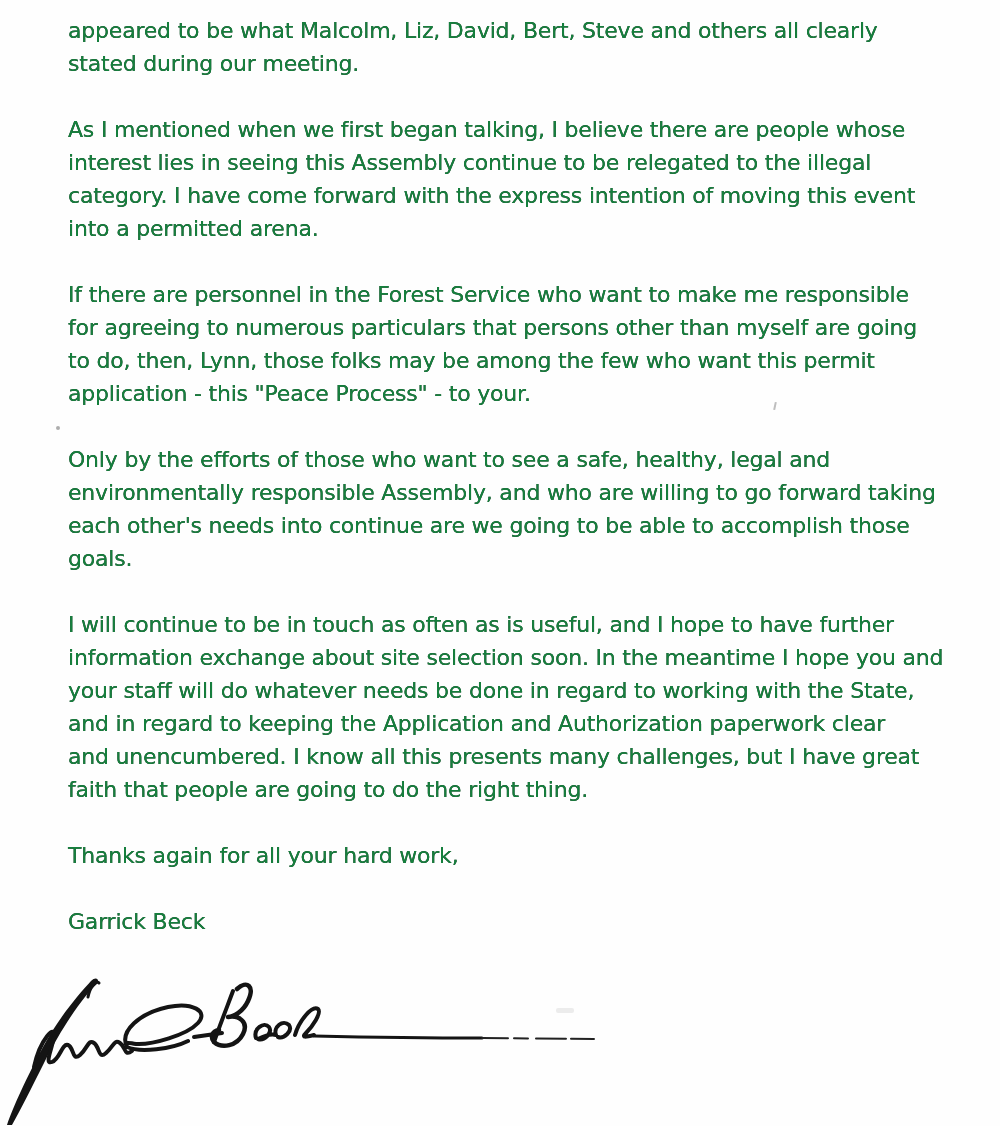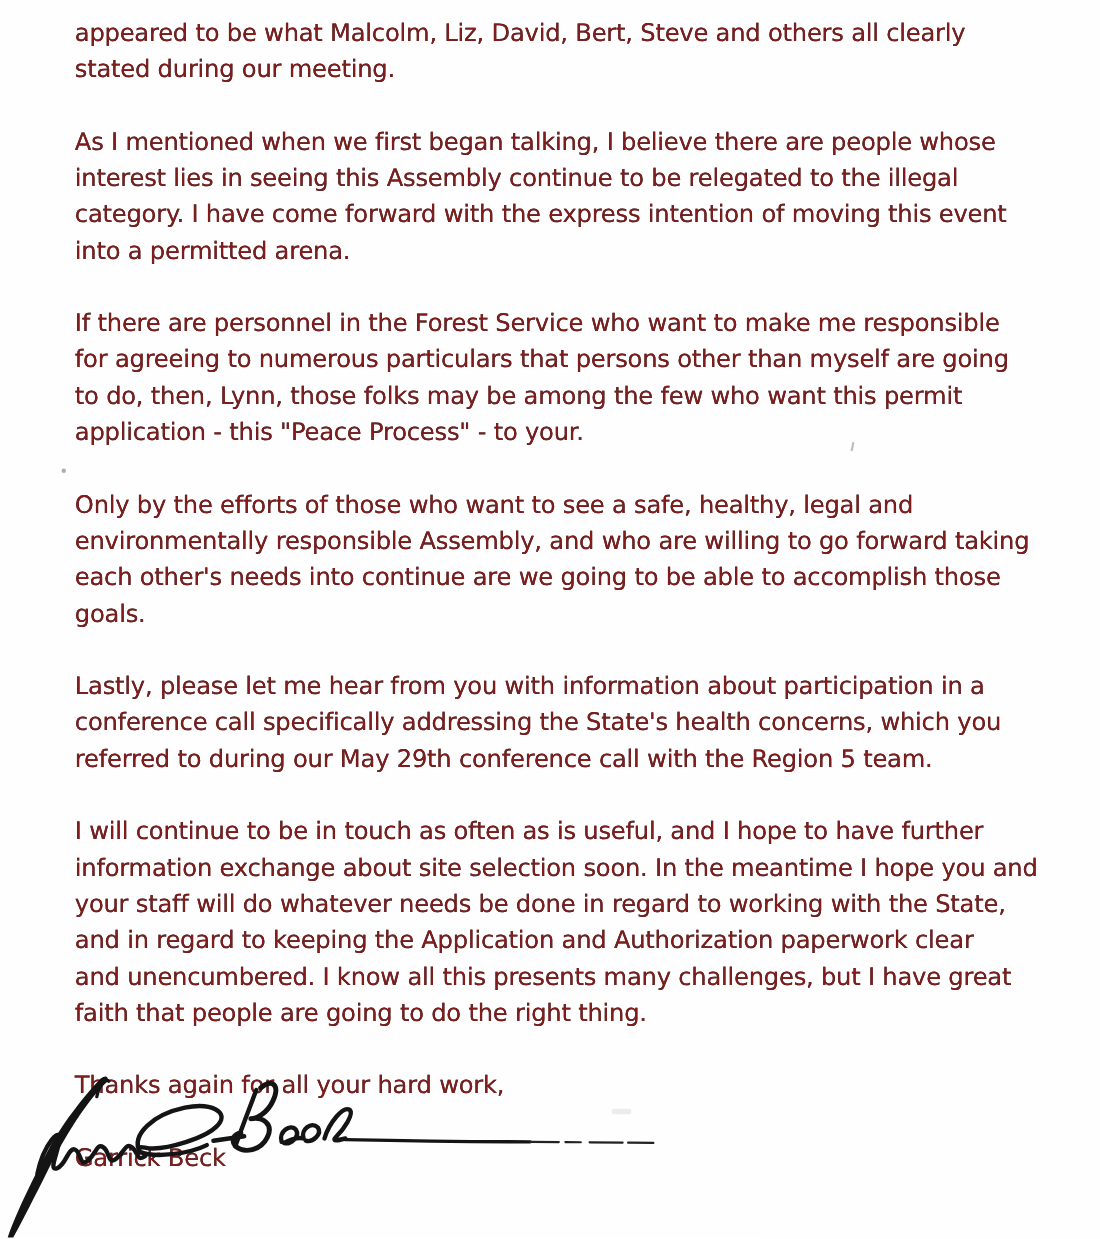--- a/index.html
+++ b/index.html
@@ -7,21 +7,21 @@
     padding: 0;
     background: #ffffff;
   }
   .page {
     position: relative;
     width: 1000px;
     height: 1126px;
     background: #fefefe;
     overflow: hidden;
     font-family: "DejaVu Sans", sans-serif;
-    color: #7f1d1d;
+    color: #15803d;
   }
   .letter-body {
     position: absolute;
     left: 68px;
     top: 14px;
     width: 928px;
     font-size: 22px;
     line-height: 33px;
     letter-spacing: -0.2px;
     text-shadow: 0 0 0.6px rgba(0,0,0,0.85);
@@ -90,23 +90,20 @@
 category. I have come forward with the express intention of moving this event
 into a permitted arena.</p>
     <p class="para">If there are personnel in the Forest Service who want to make me responsible
 for agreeing to numerous particulars that persons other than myself are going
 to do, then, Lynn, those folks may be among the few who want this permit
 application - this "Peace Process" - to your.</p>
     <p class="para">Only by the efforts of those who want to see a safe, healthy, legal and
 environmentally responsible Assembly, and who are willing to go forward taking
 each other's needs into continue are we going to be able to accomplish those
 goals.</p>
-    <p class="para">Lastly, please let me hear from you with information about participation in a
-conference call specifically addressing the State's health concerns, which you
-referred to during our May 29th conference call with the Region 5 team.</p>
     <p class="para">I will continue to be in touch as often as is useful, and I hope to have further
 information exchange about site selection soon. In the meantime I hope you and
 your staff will do whatever needs be done in regard to working with the State,
 and in regard to keeping the Application and Authorization paperwork clear
 and unencumbered. I know all this presents many challenges, but I have great
 faith that people are going to do the right thing.</p>
     <p class="closing">Thanks again for all your hard work,</p>
     <p class="typed-name">Garrick Beck</p>
   </div>
 

